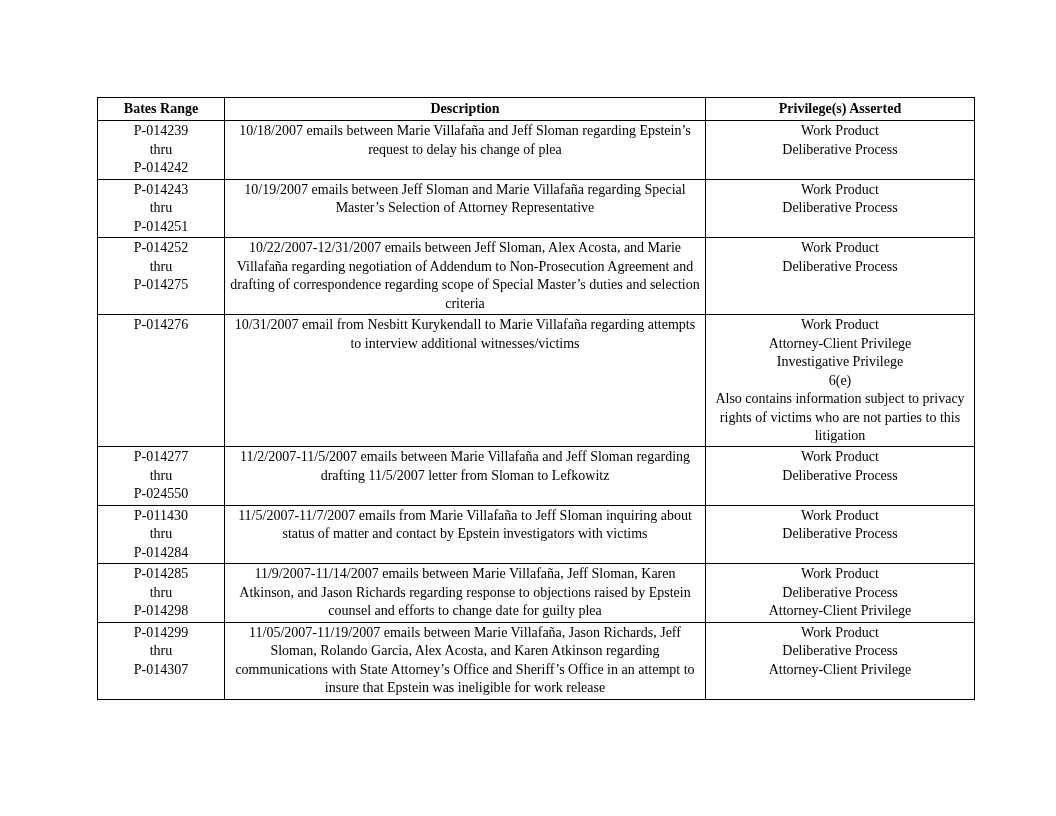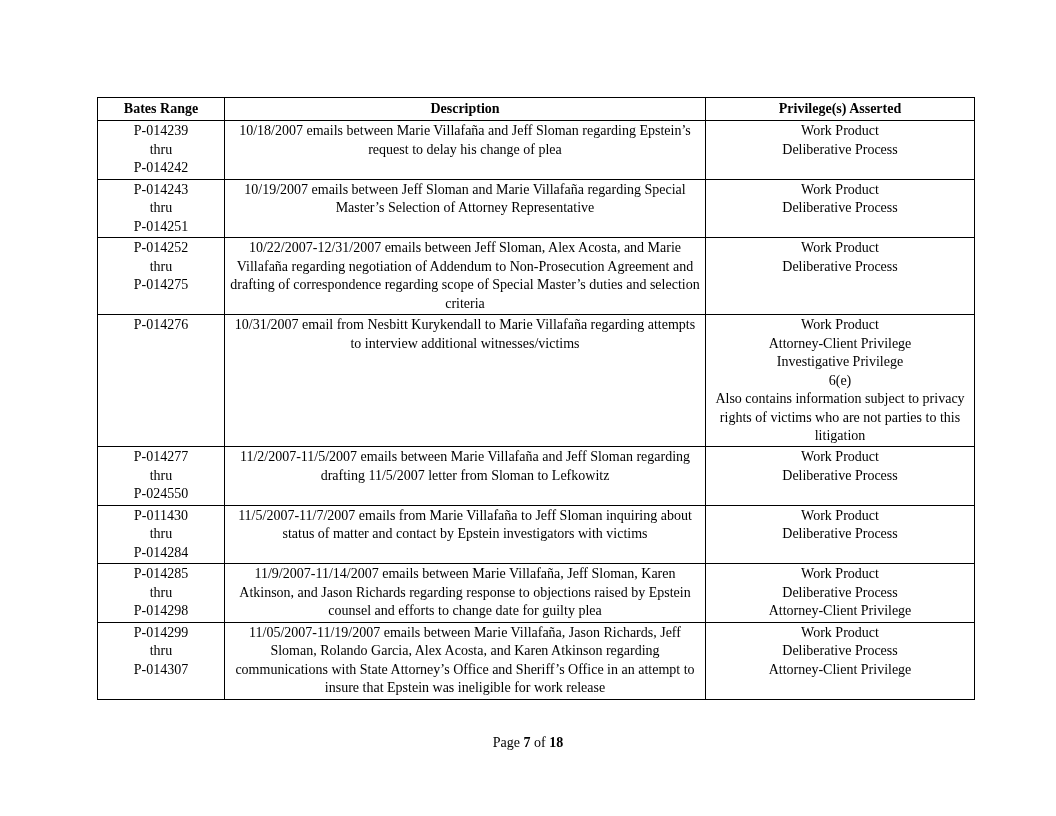--- a/index.html
+++ b/index.html
@@ -176,15 +176,14 @@
         <td>
           <div>Work Product</div>
           <div>Deliberative Process</div>
           <div>Attorney-Client Privilege</div>
         </td>
       </tr>
 
     </tbody>
   </table>
 
-  <div class="footer"><span>Page </span><span class="b">7</span><span> of </span><span class="b">18</span></div>
 
 </div>
 
 </body></html>

